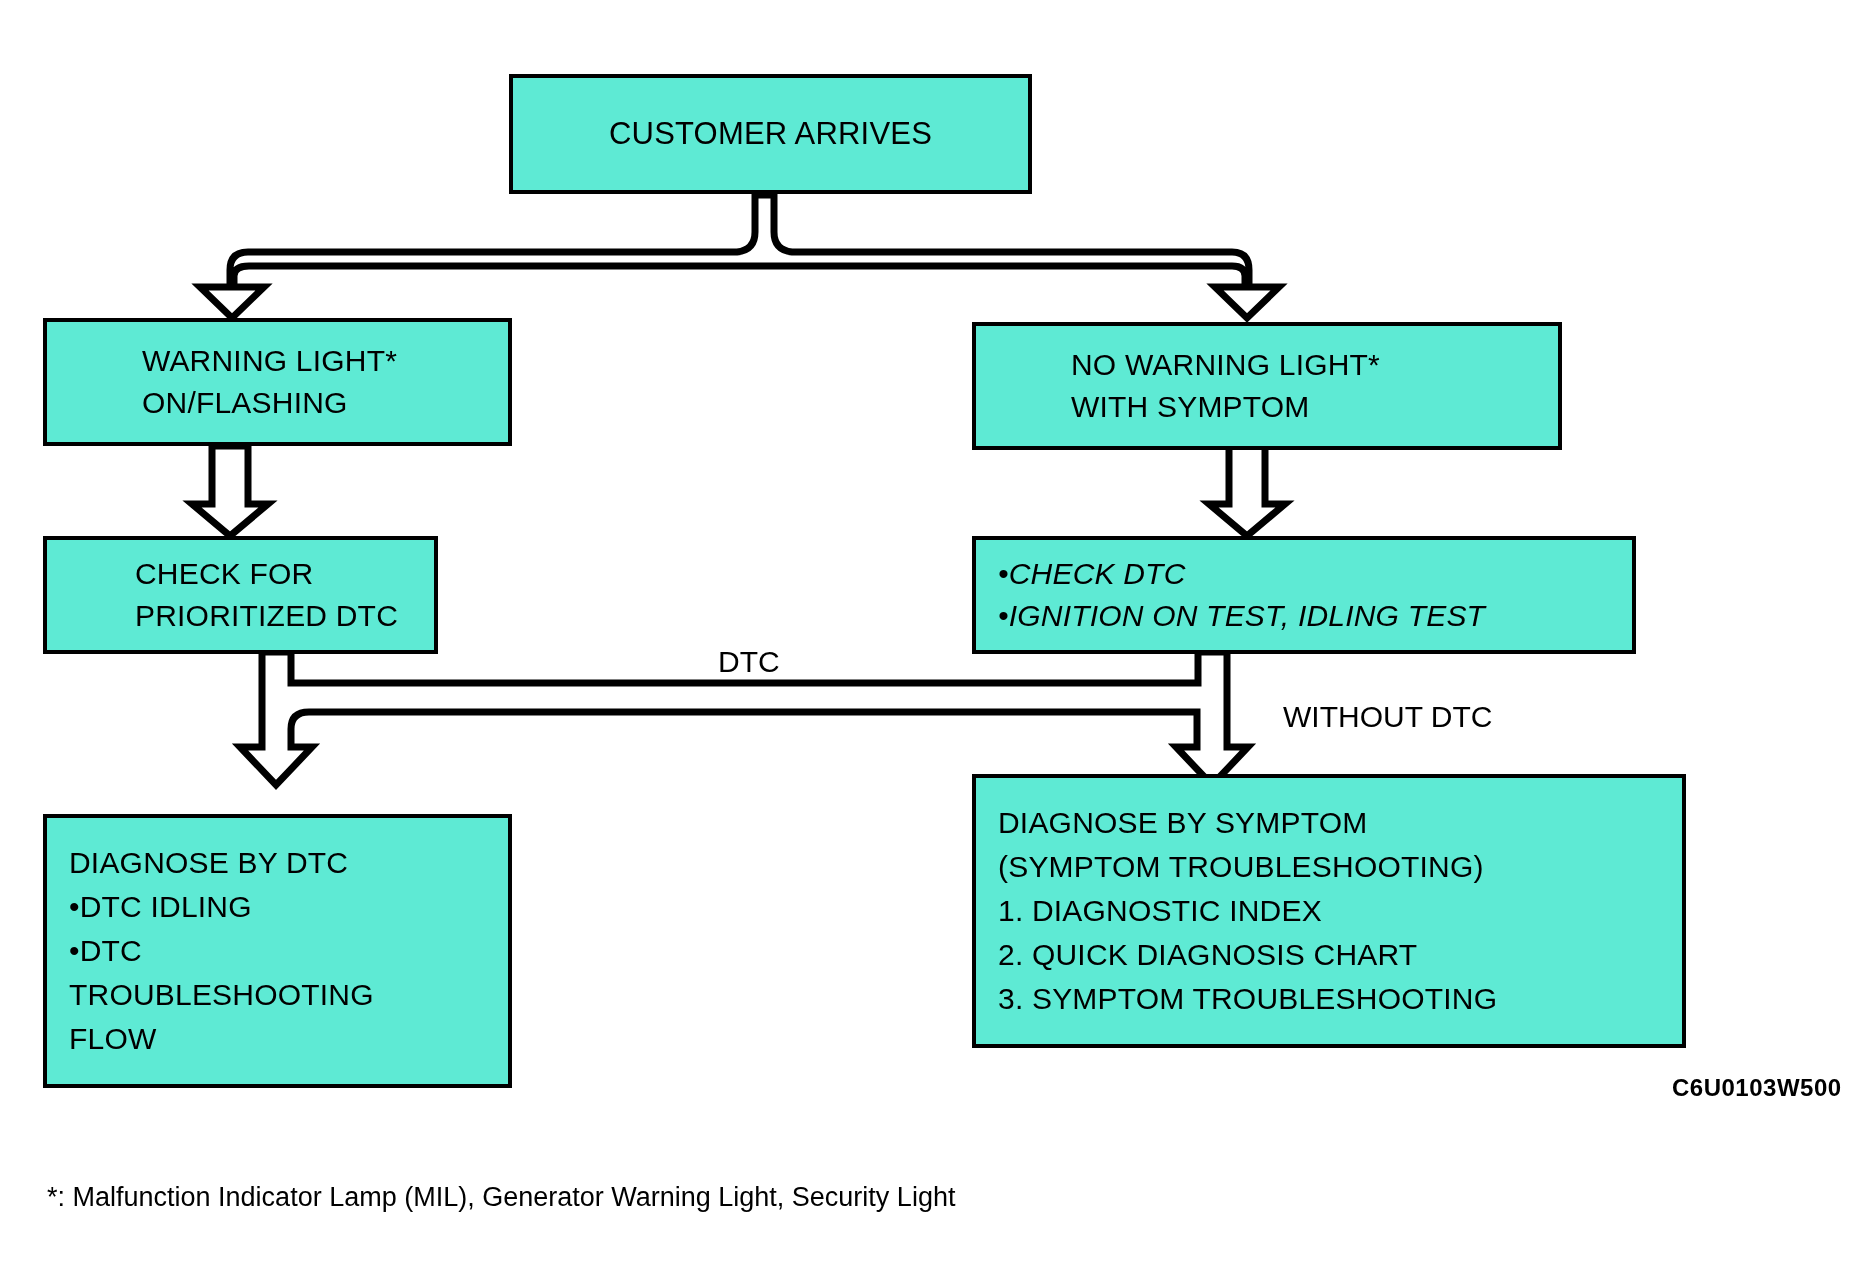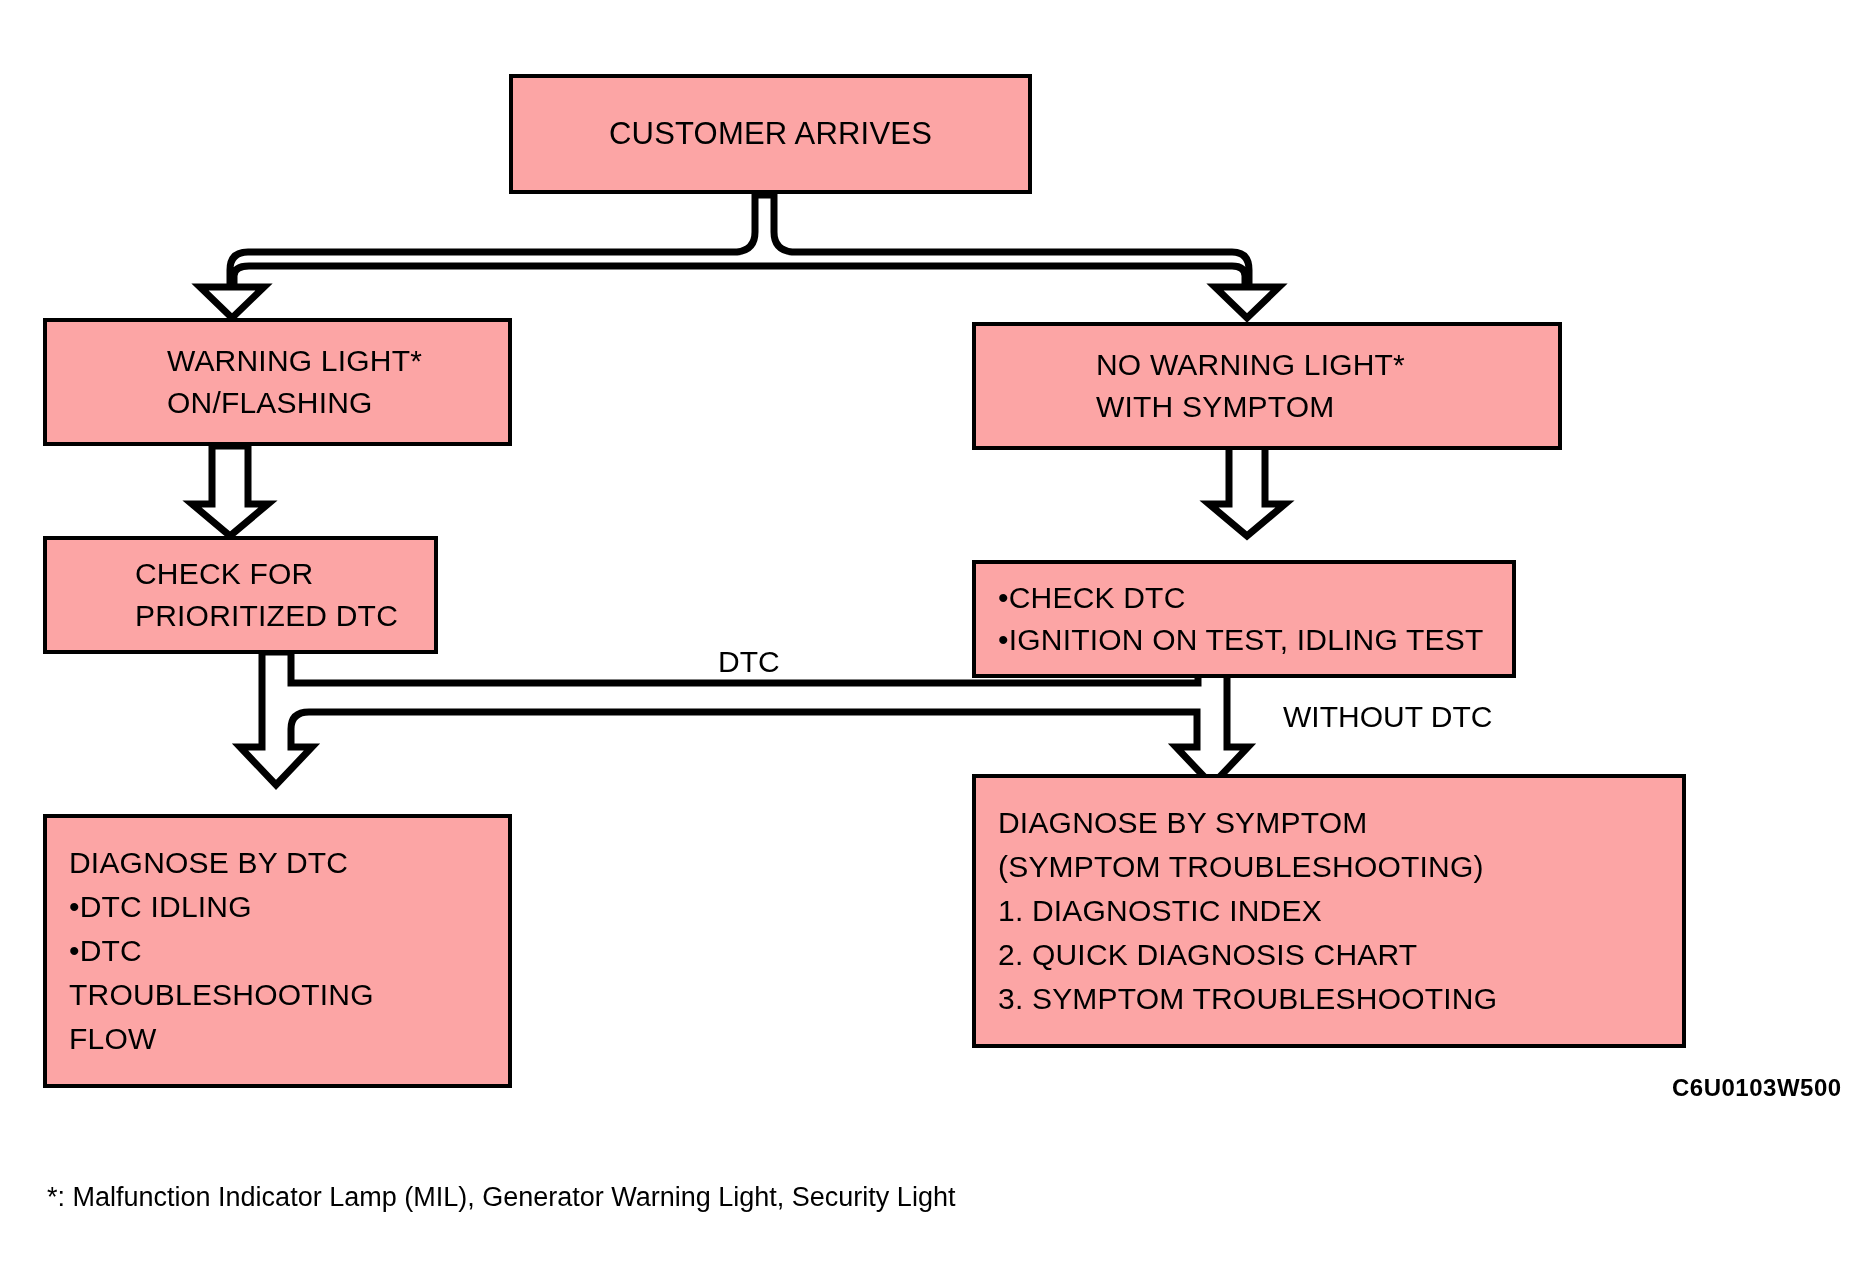--- a/index.html
+++ b/index.html
@@ -16,21 +16,21 @@
     position: relative;
     width: 1857px;
     height: 1269px;
     background: #ffffff;
     overflow: hidden;
   }
   .node-box {
     position: absolute;
     box-sizing: border-box;
     border: 4px solid #000000;
-    background: #fca5a5;
+    background: #5eead4;
     display: flex;
     flex-direction: column;
     justify-content: center;
   }
   .node-box.center-text {
     align-items: center;
     text-align: center;
   }
   .node-lines {
     font-size: 30px;
@@ -40,21 +40,21 @@
   }
   .node-lines .ln { display: block; }
 
   
   #box-customer-arrives .node-lines {
     font-size: 31px;
     text-align: center;
   }
 
   
-  .pad-l { padding-left: 120px; }
+  .pad-l { padding-left: 95px; }
   .pad-l-sm { padding-left: 20px; }
   .pad-l-md { padding-left: 22px; }
 
   .svg-layer {
     position: absolute;
     left: 0; top: 0;
     width: 1857px;
     height: 1269px;
     pointer-events: none;
   }
@@ -183,21 +183,21 @@
     </div>
   </div>
 
   <div class="node-box" id="box-check-prioritized-dtc" style="left:43px; top:536px; width:395px; height:118px;">
     <div class="node-lines pad-l-sm" style="padding-left:88px;">
       <span class="ln">CHECK FOR</span>
       <span class="ln">PRIORITIZED DTC</span>
     </div>
   </div>
 
-  <div class="node-box" id="box-check-dtc-tests" style="left:972px; top:560px; width:544px; height:118px;">
+  <div class="node-box" id="box-check-dtc-tests" style="left:972px; top:536px; width:664px; height:118px;font-style:italic;">
     <div class="node-lines pad-l-md">
       <span class="ln">•CHECK DTC</span>
       <span class="ln">•IGNITION ON TEST, IDLING TEST</span>
     </div>
   </div>
 
   <div class="node-box" id="box-diagnose-by-dtc" style="left:43px; top:774px; width:469px; height:274px;margin-top:40px;">
     <div class="node-lines pad-l-md" style="line-height:44px;">
       <span class="ln">DIAGNOSE BY DTC</span>
       <span class="ln">•DTC IDLING</span>

